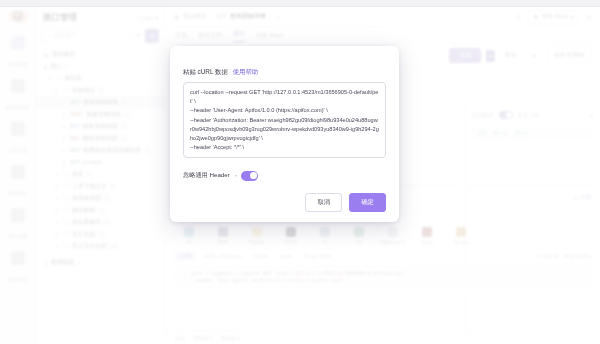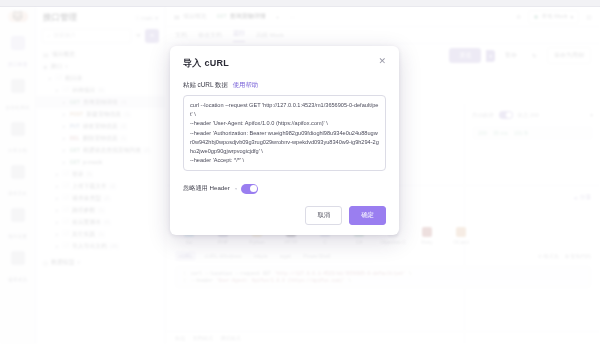--- a/index.html
+++ b/index.html
@@ -510,24 +510,20 @@
           <span>文档模式</span>
           <span>调试模式</span>
         </div>
       </div>
     </div>
   </div>
 
   <div class="scrim"></div>
 
   <div class="modal">
-    <div class="m-head">
-      <span class="m-title">导入 cURL</span>
-      <span class="m-close">✕</span>
-    </div>
     <div class="m-label">
       <span>粘贴 cURL 数据</span>
       <span class="help">使用帮助</span>
     </div>
     <textarea class="m-ta" placeholder="请粘贴 cURL 数据" style="">curl --location --request GET 'http://127.0.0.1:4523/m1/3656905-0-default/pet' \
 --header 'User-Agent: Apifox/1.0.0 (https://apifox.com)' \
 --header 'Authorization: Bearer wueigh982gu09fdioghl98u934e0u24u88ugwr0w942hbj0wposdjvb09g3rug029wrobnv-wpekdvd093yu8340w9-ig9h294-2gho2jwe0gp90gjwrpvogicjdfg' \
 --header 'Accept: */*' \</textarea>
     <div class="m-switchrow">
       <span class="m-swtxt">忽略通用 Header</span>

